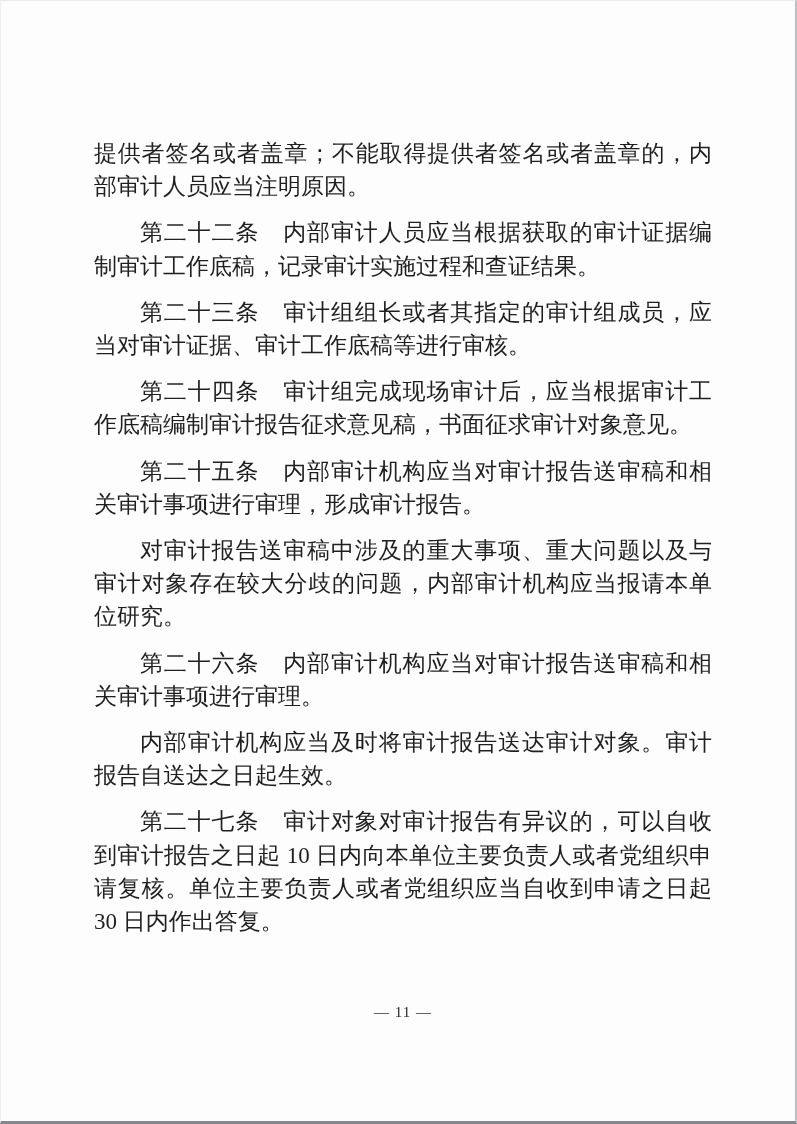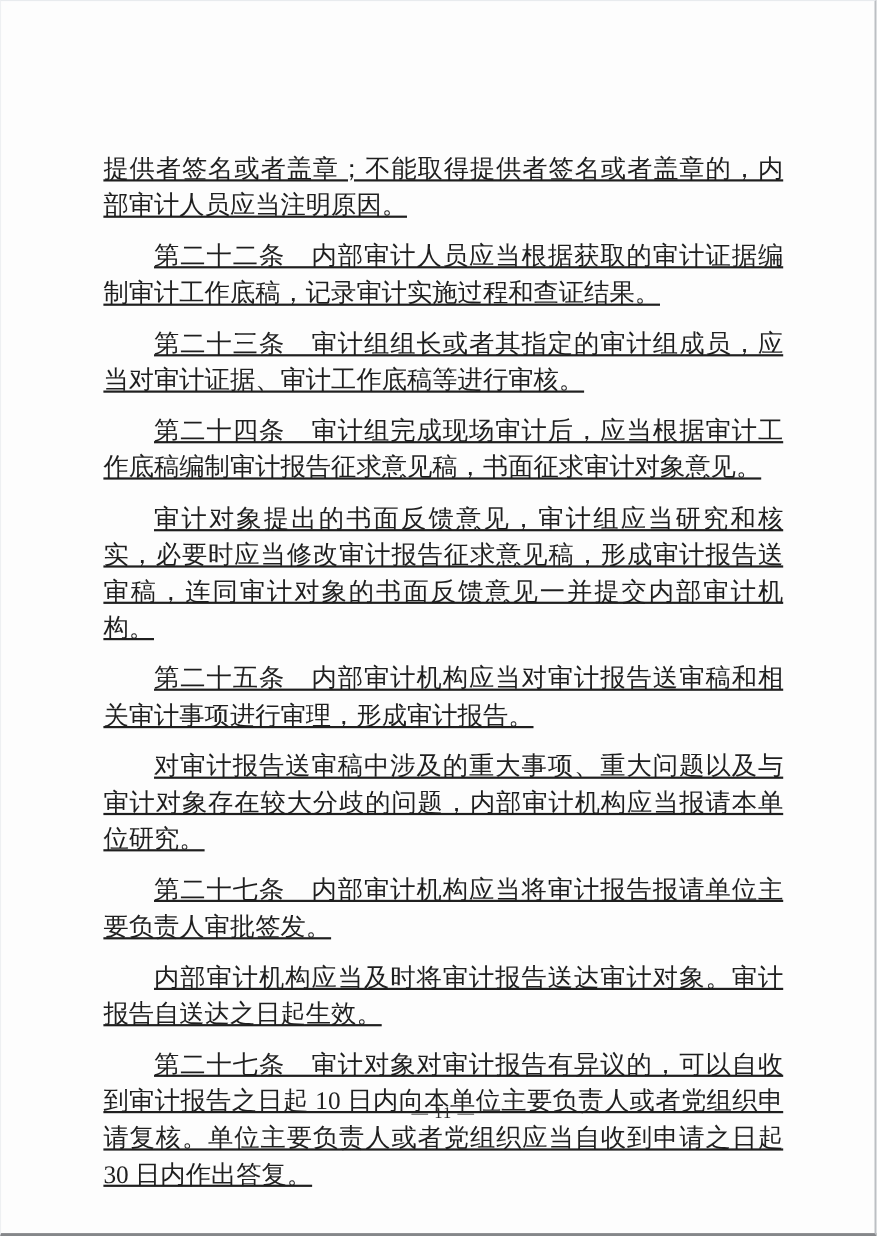--- a/index.html
+++ b/index.html
@@ -26,21 +26,20 @@
     left: 93px;
     width: 618px;
     font-size: 23px;
     line-height: 33.2px;
     color: #1f1f1f;
     text-align: justify;
   }
   .para {
     margin: 0;
     padding: 0;
-    text-decoration: underline;
   }
   .para.indent {
     text-indent: 2em;
     margin-top: 13px;
   }
   .page-number {
     position: absolute;
     top: 1003px;
     left: 93px;
     width: 618px;
@@ -52,21 +51,20 @@
 </style>
 </head>
 <body>
 
 <div class="page">
   <div class="text-block" id="paragraphs">
       <p class="para">提供者签名或者盖章；不能取得提供者签名或者盖章的，内部审计人员应当注明原因。</p>
       <p class="para indent">第二十二条　内部审计人员应当根据获取的审计证据编制审计工作底稿，记录审计实施过程和查证结果。</p>
       <p class="para indent">第二十三条　审计组组长或者其指定的审计组成员，应当对审计证据、审计工作底稿等进行审核。</p>
       <p class="para indent">第二十四条　审计组完成现场审计后，应当根据审计工作底稿编制审计报告征求意见稿，书面征求审计对象意见。</p>
-      <p class="para indent">审计对象提出的书面反馈意见，审计组应当研究和核实，必要时应当修改审计报告征求意见稿，形成审计报告送审稿，连同审计对象的书面反馈意见一并提交内部审计机构。</p>
       <p class="para indent">第二十五条　内部审计机构应当对审计报告送审稿和相关审计事项进行审理，形成审计报告。</p>
       <p class="para indent">对审计报告送审稿中涉及的重大事项、重大问题以及与审计对象存在较大分歧的问题，内部审计机构应当报请本单位研究。</p>
-      <p class="para indent">第二十七条　内部审计机构应当将审计报告报请单位主要负责人审批签发。</p>
+      <p class="para indent">第二十六条　内部审计机构应当对审计报告送审稿和相关审计事项进行审理。</p>
       <p class="para indent">内部审计机构应当及时将审计报告送达审计对象。审计报告自送达之日起生效。</p>
       <p class="para indent">第二十七条　审计对象对审计报告有异议的，可以自收到审计报告之日起 10 日内向本单位主要负责人或者党组织申请复核。单位主要负责人或者党组织应当自收到申请之日起 30 日内作出答复。</p>
     </div>
   <div class="page-number">— 11 —</div>
 </div>
 
 </body></html>

